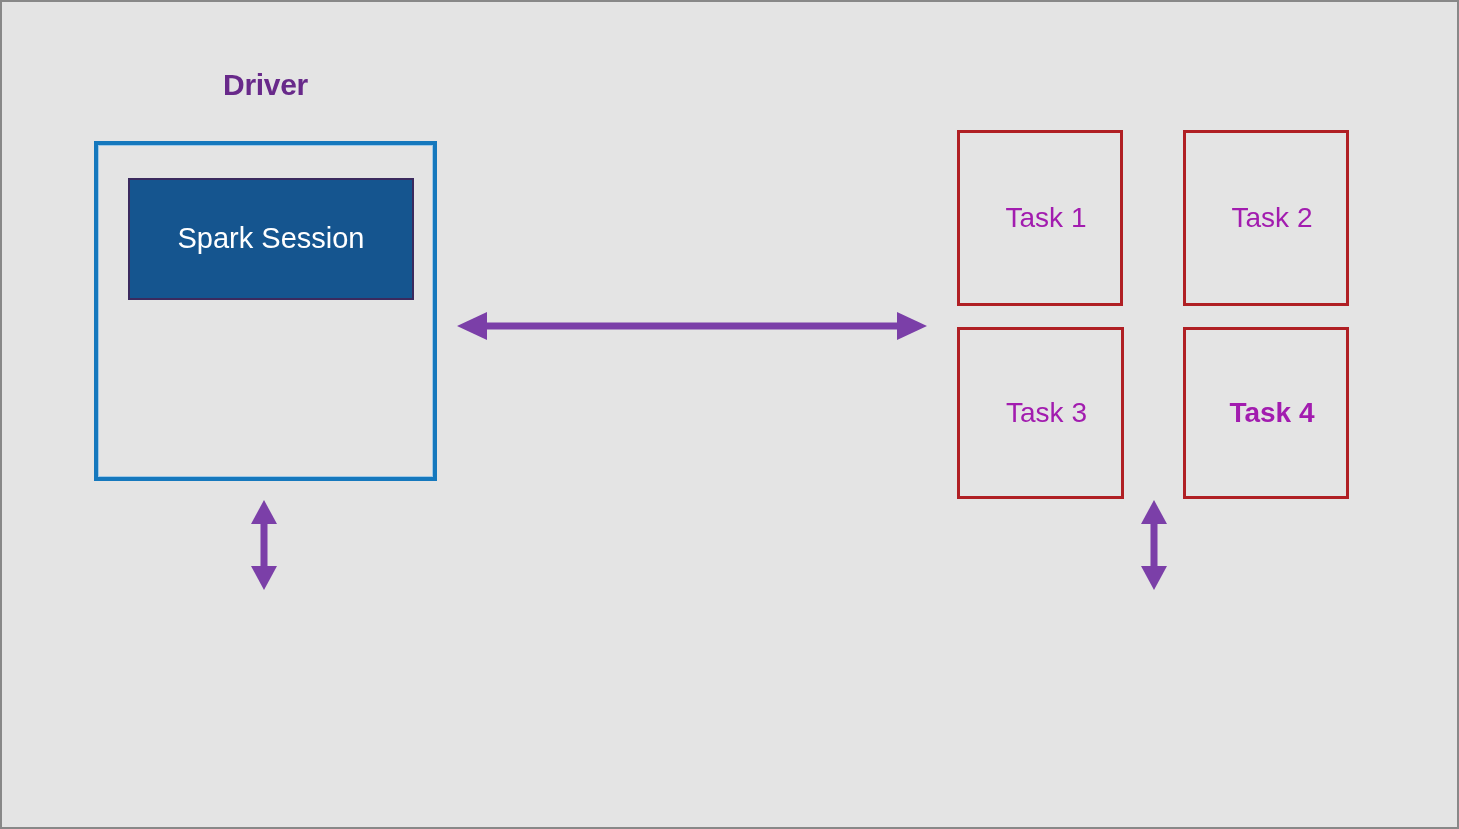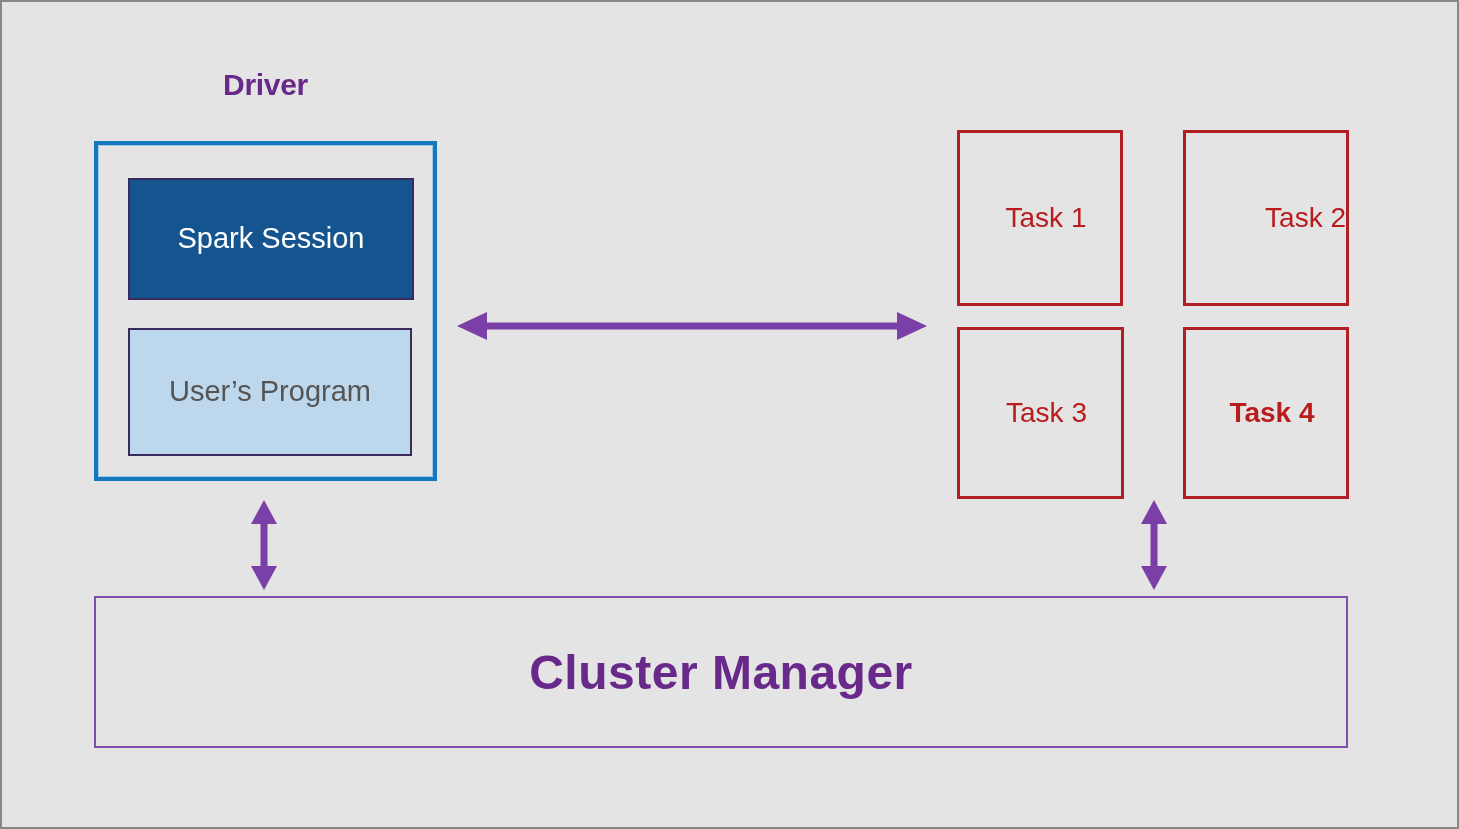--- a/index.html
+++ b/index.html
@@ -88,26 +88,26 @@
 
   
   .task-box {
     position: absolute;
     box-sizing: border-box;
     border: 3px solid #b01f24;
     background: #e4e4e4;
     display: flex;
     align-items: center;
     justify-content: center;
-    color: #b91c1c;
+    color: #a21caf;
     font-size: 28px;
     padding-left: 12px;
   }
   #task-0 { left: 955px;  top: 128px; width: 166px; height: 176px; }
-  #task-1 { left: 1181px; top: 128px; width: 166px; height: 176px; justify-content: flex-end; }
+  #task-1 { left: 1181px; top: 128px; width: 166px; height: 176px; }
   #task-2 { left: 955px;  top: 325px; width: 167px; height: 172px; }
   #task-3 { left: 1181px; top: 325px; width: 166px; height: 172px; font-weight: bold; }
 
   
   #cluster-manager-box {
     position: absolute;
     left: 92px;
     top: 594px;
     width: 1254px;
     height: 152px;
@@ -138,23 +138,20 @@
 <body>
 
 <div id="canvas">
 
   <div class="section-title" id="driver-title">Driver</div>
 
   <div id="driver-box">
     <div class="inner-box" id="spark-session-box">
       <span>Spark Session</span>
     </div>
-    <div class="inner-box" id="users-program-box">
-      <span>User’s Program</span>
-    </div>
   </div>
 
 
   <div class="task-box" id="task-0">
     <span>Task 1</span>
   </div>
   <div class="task-box" id="task-1">
     <span>Task 2</span>
   </div>
   <div class="task-box" id="task-2">
@@ -175,17 +172,14 @@
     <polygon points="22,0 9,24 35,24" fill="#7b3fa8"></polygon>
     <polygon points="22,90 9,66 35,66" fill="#7b3fa8"></polygon>
   </svg>
 
   <svg class="arrow-svg" id="arrow-executors-cluster" width="44" height="90" viewBox="0 0 44 90">
     <line x1="22" y1="18" x2="22" y2="72" stroke="#7b3fa8" stroke-width="7"></line>
     <polygon points="22,0 9,24 35,24" fill="#7b3fa8"></polygon>
     <polygon points="22,90 9,66 35,66" fill="#7b3fa8"></polygon>
   </svg>
 
-  <div id="cluster-manager-box">
-    <span id="cluster-manager-label">Cluster Manager</span>
-  </div>
 
 </div>
 
 </body></html>

